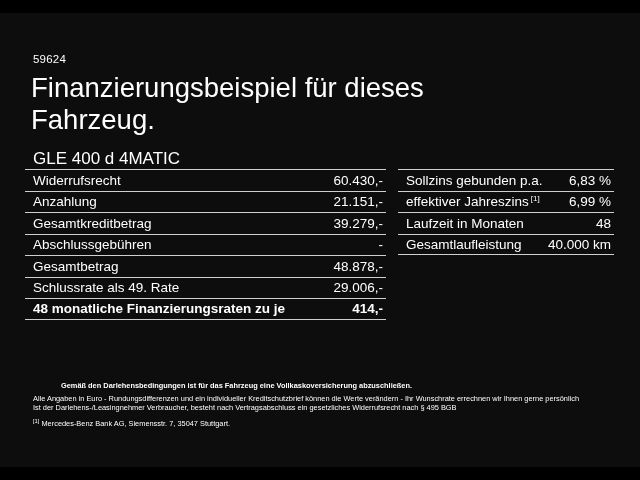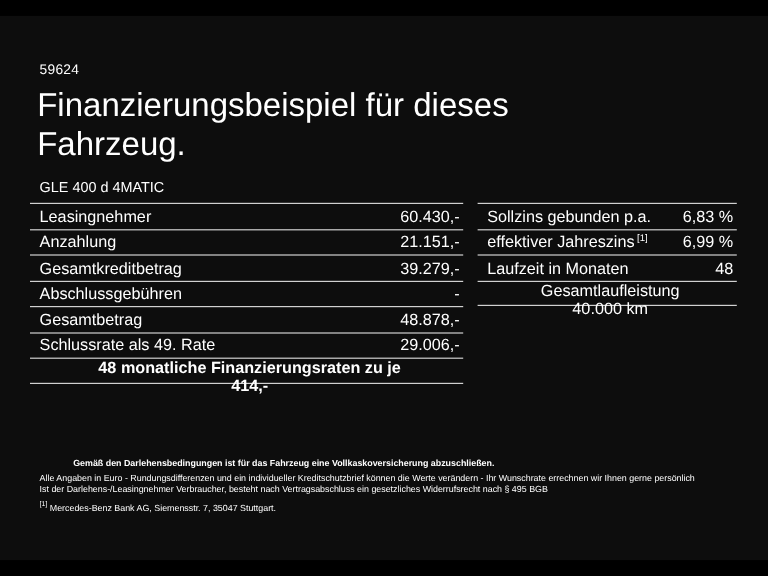--- a/index.html
+++ b/index.html
@@ -24,33 +24,33 @@
     position: absolute; left: 33px; top: 40px;
     font-size: 11.5px; color: var(--text, #fff); letter-spacing: 0.2px;
   }
   .title {
     position: absolute; left: 31px; top: 59px; width: 438px;
     font-size: 27.5px; line-height: 31.5px; font-weight: 400;
     color: var(--text, #fff);
   }
   .model {
     position: absolute; left: 33px; top: 136px;
-    font-size: 12px; color: var(--text, #fff);
+    font-size: 17px; color: var(--text, #fff);
   }
 
   .table { position: absolute; top: 156px; color: var(--text, #fff); font-size: 13.5px; }
   .table.left  { left: 25px;  width: 361px; }
   .table.right { left: 398px; width: 216px; }
   .row {
     display: flex; justify-content: space-between; align-items: center;
     height: 21.5px; box-sizing: border-box;
     border-top: 1.5px solid var(--divider, #d0d0d0);
     padding: 0 3px 0 8px;
   }
-  .table .row:last-child { border-bottom: 1.5px solid var(--divider, #d0d0d0); flex-direction: column; }
+  .table .row:last-child { border-bottom: 1.5px solid var(--divider, #d0d0d0); }
   .row .lbl { white-space: nowrap; }
   .row .val { white-space: nowrap; text-align: center; }
   .row.bold { font-weight: bold; }
   .row sup { font-size: 8px; line-height: 0; margin-left: 2px; }
 
   .footer {
     position: absolute; left: 33px; top: 368px; width: 585px;
     color: var(--text, #fff); font-size: 7.4px; line-height: 9.3px;
   }
   .footer p { margin: 0; }
@@ -65,21 +65,21 @@
   <div class="content">
 
     <div class="ref">59624</div>
 
     <div class="title">Finanzierungsbeispiel für dieses Fahrzeug.</div>
 
     <div class="model">GLE 400 d 4MATIC</div>
 
     <div class="table left">
       <div class="row">
-        <span class="lbl">Leasingnehmer</span>
+        <span class="lbl">Widerrufsrecht</span>
         <span class="val">60.430,-</span>
       </div>
       <div class="row">
         <span class="lbl">Anzahlung</span>
         <span class="val">21.151,-</span>
       </div>
       <div class="row">
         <span class="lbl">Gesamtkreditbetrag</span>
         <span class="val">39.279,-</span>
       </div>

